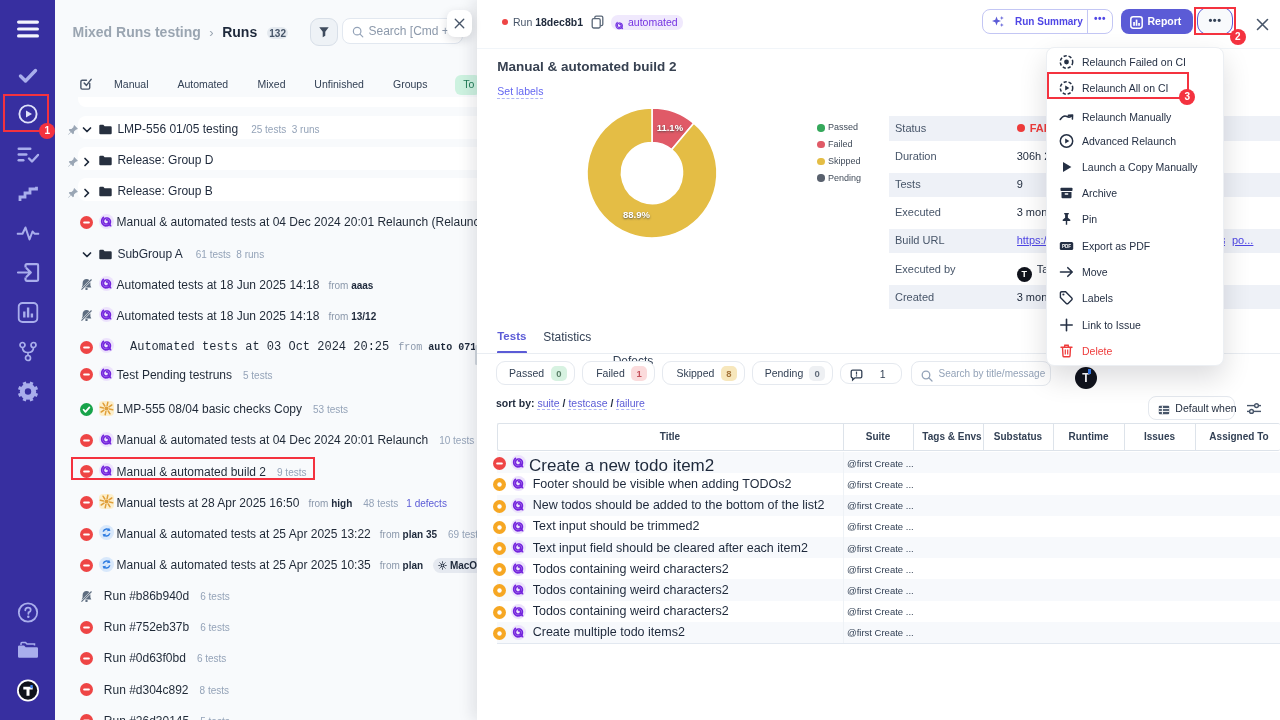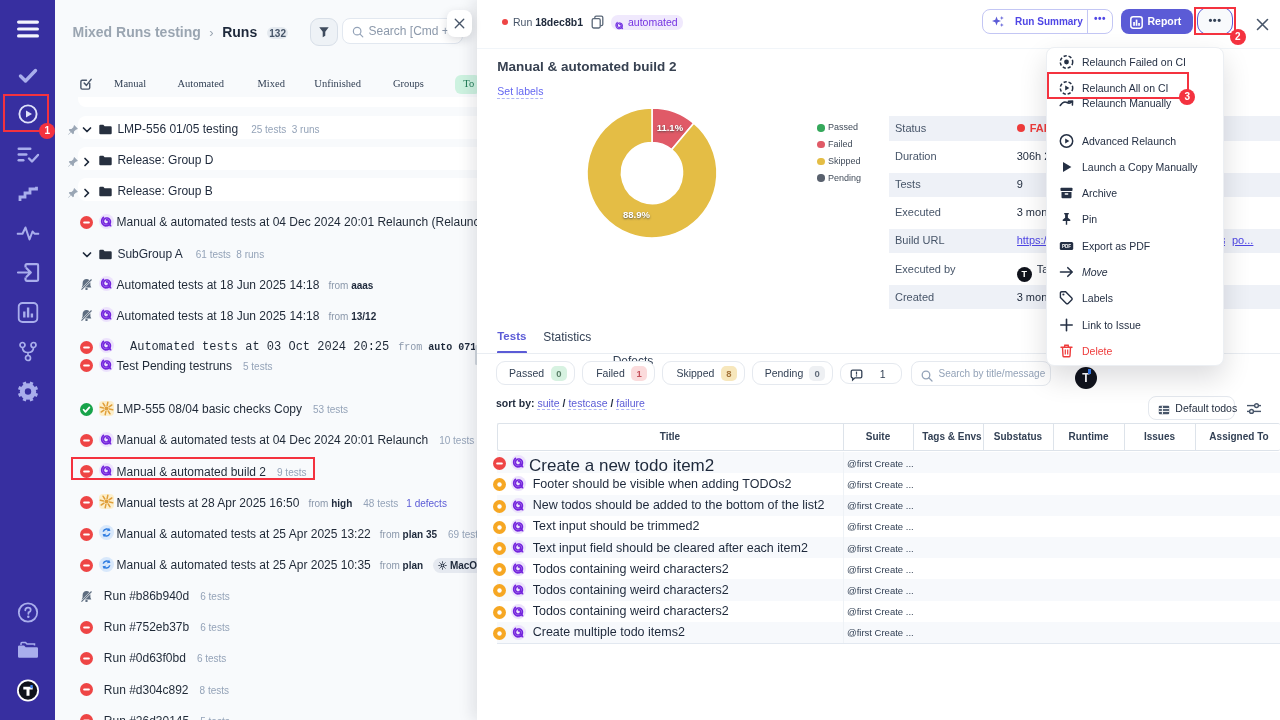--- a/index.html
+++ b/index.html
@@ -11,21 +11,21 @@
 #leftpanel { position:absolute; left:55px; top:0; width:422px; height:720px; background:#f8fafc; }
 .crumb { position:absolute; left:17.5px; top:24px; font-size:14px; white-space:nowrap; font-weight:700; }
 .crumb .g { color:#9aa5b1; }
 .crumb .sep { color:#9aa5b1; font-weight:400; padding:0 8.5px; font-size:13px; }
 .crumb b { color:#1e293b; }
 .badge132 { position:absolute; left:211.9px; top:26.8px; background:#e4e9ef; color:#475569; font-size:10px; font-weight:700; border-radius:6px; padding:1px 2px; width:21.5px; height:12.5px; text-align:center; }
 .filterbtn { position:absolute; left:255px; top:18px; width:28px; height:28px; border:1px solid #d8dfe8; border-radius:9px; background:#eef2f6; }
 .searchbox { position:absolute; left:286.5px; top:18px; width:121px; height:26px; border:1px solid #e2e8f0; border-radius:8px; background:#fff; color:#8c99ab; font-size:12px; line-height:24px; padding-left:26px; white-space:nowrap; overflow:hidden; }
 .closecard { position:absolute; left:391.9px; top:9.6px; width:24.8px; height:27.9px; background:#fff; border-radius:8px; box-shadow:0 3px 10px rgba(15,23,42,.15); z-index:30; }
 .tabsrow { position:absolute; left:0; top:77.5px; width:422px; height:18px; font-size:10.5px; color:#334155; }
-.tabsrow span { position:absolute; top:0; white-space:nowrap;font-family:Liberation Serif, serif; }
+.tabsrow span { position:absolute; top:0; white-space:nowrap; }
 .lrow { position:absolute; left:0; width:440px; height:31.3px; }
 .card { position:absolute; left:23px; top:3.2px; width:407px; height:23px; background:#fff; border-radius:8px; }
 .pin { position:absolute; left:12px; top:10px; }
 .chev { position:absolute; left:26px; top:10px; }
 .fold { position:absolute; left:42.7px; top:9.5px; }
 .gtitle { position:absolute; left:62.4px; top:9.5px; font-size:12px; color:#1e293b; white-space:nowrap; }
 .gmeta { font-size:10px; color:#94a3b8; margin-left:13px; font-weight:400; }
 .ricon { position:absolute; left:24.5px; top:9.2px; }
 .qicon { position:absolute; left:43.7px; top:8px; }
 .rtitle { position:absolute; left:61.6px; top:9.5px; font-size:12px; color:#1f2937; white-space:nowrap; }
@@ -235,21 +235,21 @@
             <circle cx="6.5" cy="6.5" r="6.5" fill="#ee4545"></circle>
             <rect x="3.12" y="5.4" width="6.76" height="2.2" rx="1.1" fill="#fff"></rect>
           </svg></span>
         <span class="qicon"><svg width="15" height="15" viewBox="0 0 15 15">
             <circle cx="7.5" cy="7.5" r="7.5" fill="#ece2fc"></circle>
 <path d="M 7.50 5.85 L 7.84 5.83 L 8.18 5.87 L 8.52 5.99 L 8.84 6.18 L 9.12 6.44 L 9.35 6.77 L 9.52 7.14 L 9.61 7.54 L 9.62 7.97 L 9.53 8.40 L 9.36 8.82 L 9.10 9.21 L 8.76 9.54 L 8.36 9.80 L 7.89 9.98 L 7.39 10.07 L 6.87 10.05 L 6.36 9.93 L 5.86 9.70 L 5.42 9.37 L 5.04 8.95 L 4.75 8.46 L 4.56 7.90 L 4.48 7.31 L 4.52 6.70 L 4.68 6.10 L 4.97 5.54 L 5.37 5.03 L 5.87 4.61 L 6.46 4.29 L 7.11 4.09 L 7.79 4.02 L 8.49 4.09 L 9.17 4.31 L 9.80 4.65 L 10.37 5.13 L 10.83 5.71 L 11.17 6.39 L 11.38 7.13 L 11.43 7.91 L 11.32 8.70 L 11.06 9.46 L 10.65 10.16 L 10.10 10.78 L 9.42 11.28 L 8.66 11.64 L 7.82 11.84 L 6.95 11.88 L 6.08 11.73 L 5.24 11.42 L 4.47 10.94 L 3.80 10.31 L 3.27 9.54 L 2.89 8.68 L 2.69 7.75 L 2.68 6.79 L 2.86 5.83 L 3.24 4.92 L 3.79 4.09 L 4.50 3.37" stroke="#7324dd" stroke-width="1.575" fill="none" stroke-linecap="round"></path>
 <path d="M 8.4 8.4 L 10.799999999999999 8.4 L 12.6 12.299999999999999 L 10.799999999999999 12.6 Z" fill="#7324dd"></path>
           </svg></span>
         <span class="rtitle" style="left:75px;font-family:Liberation Mono, monospace;">Automated tests at 03 Oct 2024 20:25<span class="rfrom">from <b>auto 0710</b></span><span class="rmeta">31 tests</span></span>
       </div>
-<div class="lrow" style="top:349px;text-align:right;">
+<div class="lrow" style="top:358px;text-align:right;">
         <span class="ricon"><svg width="13" height="13" viewBox="0 0 13 13">
             <circle cx="6.5" cy="6.5" r="6.5" fill="#ee4545"></circle>
             <rect x="3.12" y="5.4" width="6.76" height="2.2" rx="1.1" fill="#fff"></rect>
           </svg></span>
         <span class="qicon"><svg width="15" height="15" viewBox="0 0 15 15">
             <circle cx="7.5" cy="7.5" r="7.5" fill="#ece2fc"></circle>
 <path d="M 7.50 5.85 L 7.84 5.83 L 8.18 5.87 L 8.52 5.99 L 8.84 6.18 L 9.12 6.44 L 9.35 6.77 L 9.52 7.14 L 9.61 7.54 L 9.62 7.97 L 9.53 8.40 L 9.36 8.82 L 9.10 9.21 L 8.76 9.54 L 8.36 9.80 L 7.89 9.98 L 7.39 10.07 L 6.87 10.05 L 6.36 9.93 L 5.86 9.70 L 5.42 9.37 L 5.04 8.95 L 4.75 8.46 L 4.56 7.90 L 4.48 7.31 L 4.52 6.70 L 4.68 6.10 L 4.97 5.54 L 5.37 5.03 L 5.87 4.61 L 6.46 4.29 L 7.11 4.09 L 7.79 4.02 L 8.49 4.09 L 9.17 4.31 L 9.80 4.65 L 10.37 5.13 L 10.83 5.71 L 11.17 6.39 L 11.38 7.13 L 11.43 7.91 L 11.32 8.70 L 11.06 9.46 L 10.65 10.16 L 10.10 10.78 L 9.42 11.28 L 8.66 11.64 L 7.82 11.84 L 6.95 11.88 L 6.08 11.73 L 5.24 11.42 L 4.47 10.94 L 3.80 10.31 L 3.27 9.54 L 2.89 8.68 L 2.69 7.75 L 2.68 6.79 L 2.86 5.83 L 3.24 4.92 L 3.79 4.09 L 4.50 3.37" stroke="#7324dd" stroke-width="1.575" fill="none" stroke-linecap="round"></path>
 <path d="M 8.4 8.4 L 10.799999999999999 8.4 L 12.6 12.299999999999999 L 10.799999999999999 12.6 Z" fill="#7324dd"></path>
           </svg></span>
         <span class="rtitle" style="left:61.6px;">Test Pending testruns<span class="rmeta">5 tests</span></span>
@@ -495,21 +495,21 @@
     </div>
 <div class="rp" style="left:598px; top:366.8px; width:22px; height:22px; border-radius:50%; background:#10131c; color:#fff; font-size:12px; font-weight:700; text-align:center; line-height:22px;">T<span style="position:absolute; left:13px; top:2px; width:2.5px; height:5px; background:#3b82f6;"></span></div>
 <div class="rp" style="left:19px; top:397px; font-size:10.5px; color:#1e293b; font-weight:700;">sort by: <span class="slink">suite</span> / <span class="slink">testcase</span> / <span class="slink">failure</span></div>
 <div class="rp" style="left:670.8px; top:395.7px; width:87.5px; height:24px; border-radius:8px; background:#fff; border:1px solid #e4e8ee;">
       <span style="position:absolute; left:9px; top:5.5px;"><svg width="12" height="12" viewBox="0 0 12 12">
           <rect x="0.8" y="1.8" width="10.4" height="8.4" rx="1" fill="#475569"></rect>
           <line x1="0.8" y1="4.6" x2="11.2" y2="4.6" stroke="#fff"></line>
           <line x1="0.8" y1="7.4" x2="11.2" y2="7.4" stroke="#fff"></line>
           <line x1="4.4" y1="1.8" x2="4.4" y2="10.2" stroke="#fff"></line>
         </svg></span>
-      <span style="position:absolute; left:26.5px; top:5.5px; font-size:10.5px; color:#1e293b; white-space:nowrap;">Default todos</span>
+      <span style="position:absolute; left:26.5px; top:5.5px; font-size:10.5px; color:#1e293b; white-space:nowrap;">Default when</span>
     </div>
 <div class="rp" style="left:768.7px; top:401px;"><svg width="16" height="13" viewBox="0 0 16 13">
         <line x1="1" y1="3.6" x2="15" y2="3.6" stroke="#475569" stroke-width="1.4"></line>
         <line x1="1" y1="9.4" x2="15" y2="9.4" stroke="#475569" stroke-width="1.4"></line>
         <circle cx="10.5" cy="3.6" r="1.9" fill="#f8fafc" stroke="#475569" stroke-width="1.4"></circle>
         <circle cx="5.5" cy="9.4" r="1.9" fill="#f8fafc" stroke="#475569" stroke-width="1.4"></circle>
       </svg></div>
 <div class="rp" style="left:20px; top:423px; width:783px; height:28px; border:1px solid #dde3ea; border-right:none; border-radius:2px;"></div>
 <div class="rp" style="left:20px; top:423px; width:346px; height:28px; line-height:28px; text-align:center; font-size:10px; font-weight:700; color:#334155; white-space:nowrap; overflow:hidden;">Title</div>
 <div class="rp" style="left:366px; top:423px; width:70px; height:28px; line-height:28px; text-align:center; font-size:10px; font-weight:700; color:#334155; white-space:nowrap; overflow:hidden;">Suite</div>
@@ -659,21 +659,21 @@
       </svg>
       <span class="t">Relaunch Failed on CI</span>
     </div>
 <div class="mi" style="top:26.9px;">
       <svg width="15" height="15" viewBox="0 0 15 15">
         <circle cx="7.5" cy="7.5" r="6.2" stroke="#253044" stroke-width="1.5" fill="none" stroke-dasharray="3.2 1.9"></circle>
         <path d="M6.2 5 L10.4 7.5 L6.2 10 Z" fill="#253044"></path>
       </svg>
       <span class="t">Relaunch All on CI</span>
     </div>
-<div class="mi" style="top:42px;">
+<div class="mi" style="top:56px;">
       <svg width="15" height="15" viewBox="0 0 15 15">
         <path d="M1.2 10 Q4.5 5 8 7 Q10.8 8.6 13 6 M13.4 9.6 L13.6 5.4 L9.4 5.8" stroke="#253044" stroke-width="1.5" fill="none" stroke-linecap="round" stroke-linejoin="round"></path>
       </svg>
       <span class="t">Relaunch Manually</span>
     </div>
 <div class="mi" style="top:79.5px;">
       <svg width="15" height="15" viewBox="0 0 15 15">
         <circle cx="7.5" cy="7.5" r="6.2" stroke="#253044" stroke-width="1.5" fill="none"></circle>
         <path d="M6.2 5 L10.4 7.5 L6.2 10 Z" fill="#253044"></path>
       </svg>
@@ -699,21 +699,21 @@
       </svg>
       <span class="t">Pin</span>
     </div>
 <div class="mi" style="top:184.7px;">
       <svg width="15" height="15" viewBox="0 0 15 15">
         <rect x="0.8" y="3.6" width="13.4" height="7.8" rx="1.5" fill="#253044"></rect>
         <text x="7.5" y="9.6" font-size="4.6" fill="#fff" text-anchor="middle" font-family="Liberation Sans, sans-serif" font-weight="bold">PDF</text>
       </svg>
       <span class="t">Export as PDF</span>
     </div>
-<div class="mi" style="top:211.0px;font-style:italic;">
+<div class="mi" style="top:211.0px;">
       <svg width="15" height="15" viewBox="0 0 15 15">
         <path d="M1.5 7.5 L12.8 7.5 M8.8 3.2 L13.2 7.5 L8.8 11.8" stroke="#253044" stroke-width="1.6" fill="none" stroke-linecap="round" stroke-linejoin="round"></path>
       </svg>
       <span class="t">Move</span>
     </div>
 <div class="mi" style="top:237.3px;">
       <svg width="15" height="15" viewBox="0 0 15 15">
         <path d="M1.4 2.6 Q1.4 1.2 2.8 1.2 L6.6 1.2 L12.8 7.4 Q13.7 8.3 12.8 9.2 L9.1 12.9 Q8.2 13.8 7.3 12.9 L1.4 7 Z" fill="none" stroke="#253044" stroke-width="1.4"></path>
         <circle cx="4.4" cy="4" r="1.1" fill="#253044"></circle>
       </svg>

